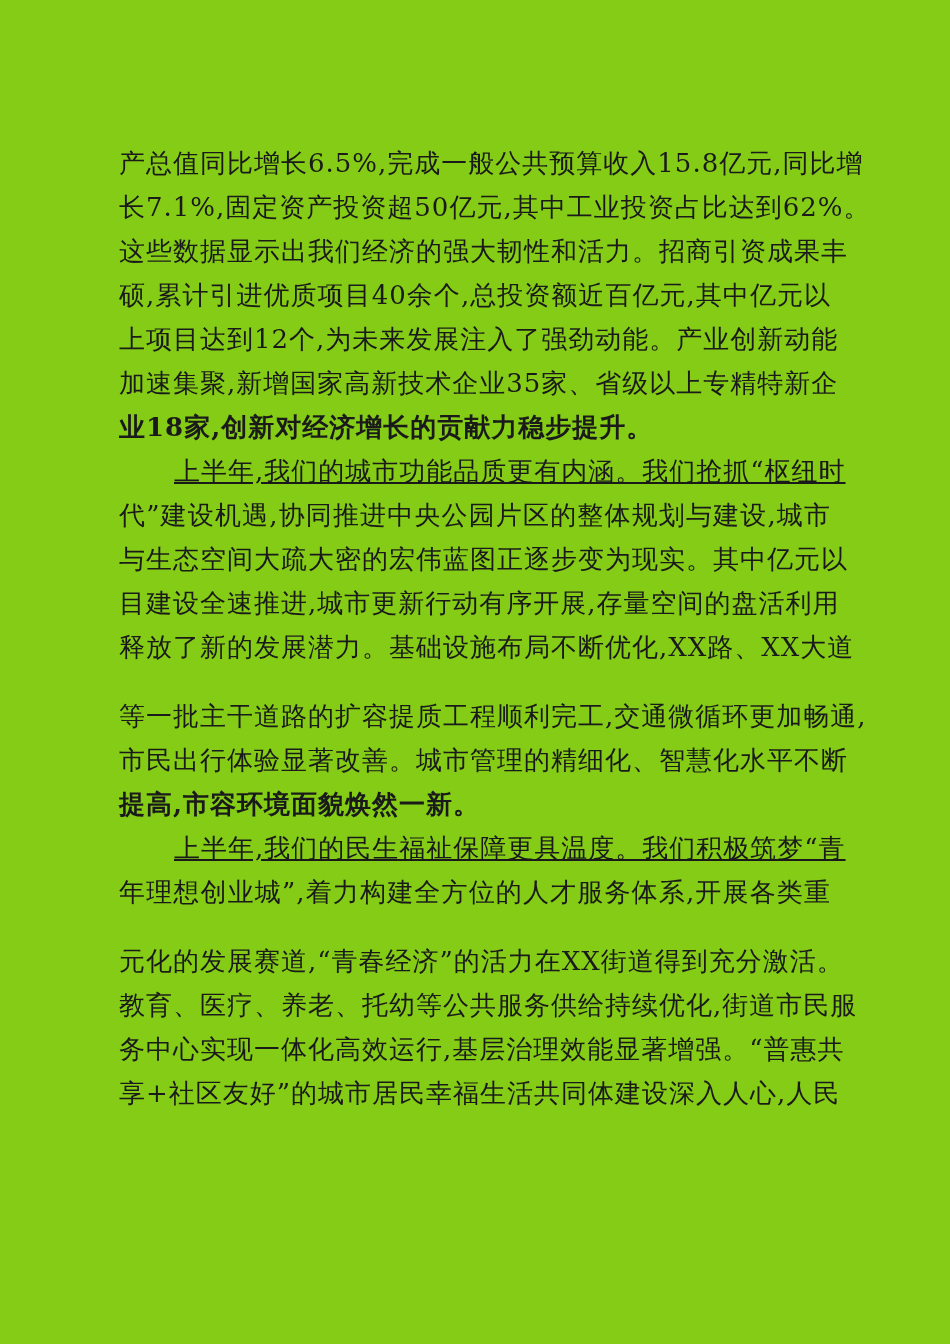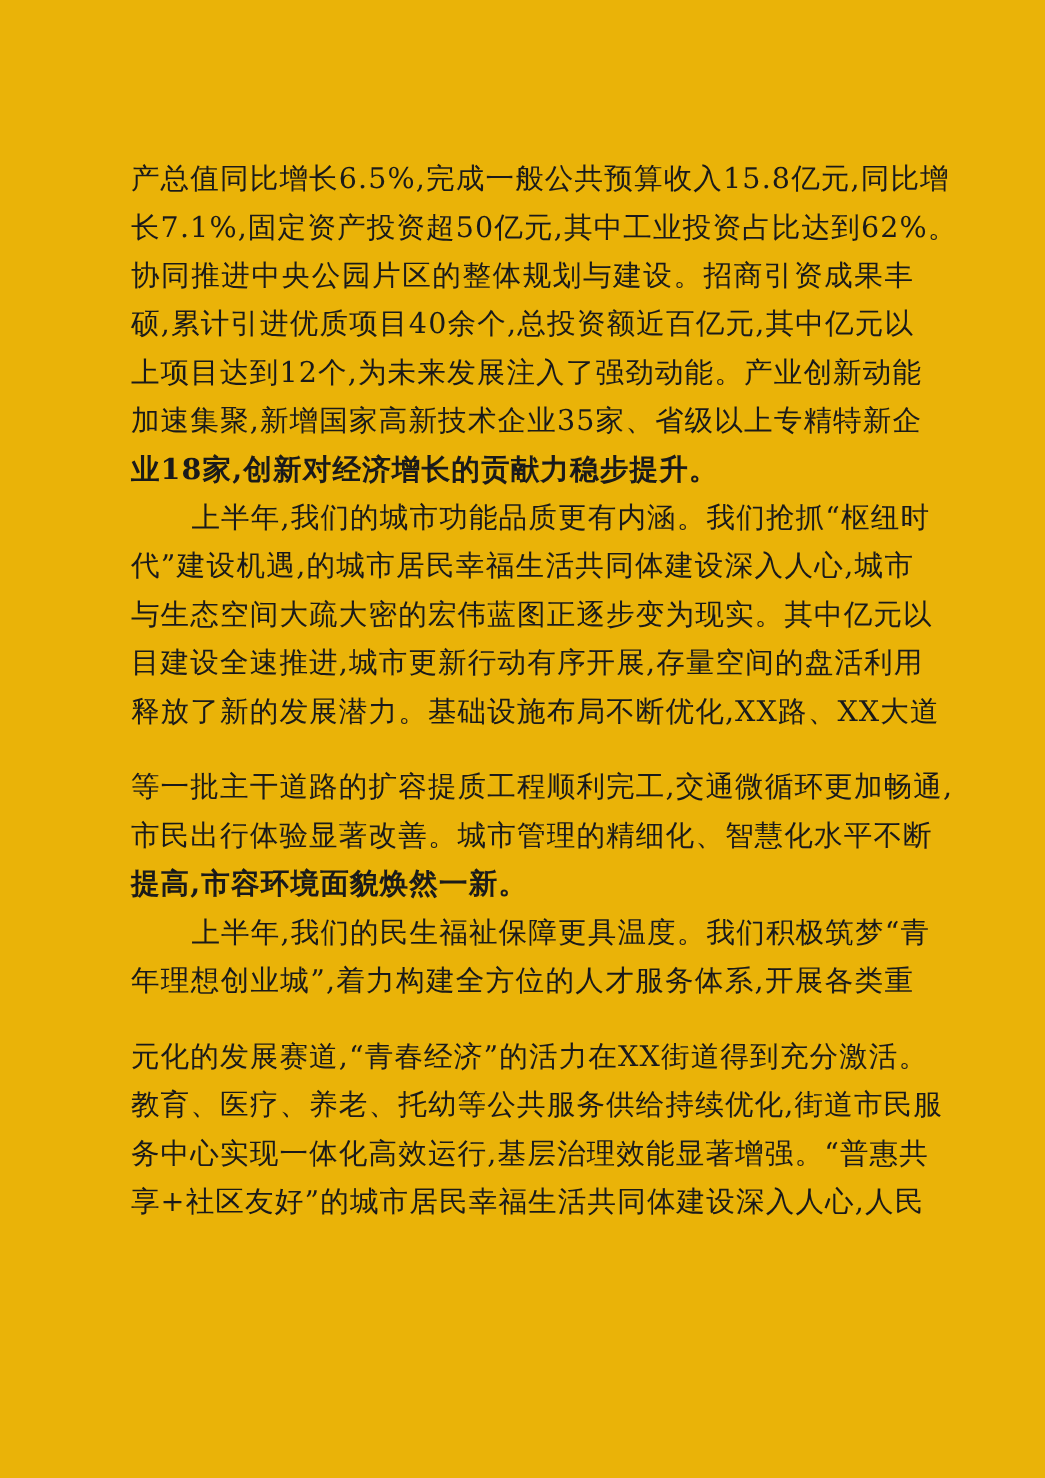--- a/index.html
+++ b/index.html
@@ -14,21 +14,21 @@
       overflow: hidden;
       font-family: "DejaVu Serif", "Liberation Serif", serif;
       color: #1a1a1a;
     }
     .page {
       position: absolute;
       left: 0;
       top: 0;
       width: 950px;
       height: 1344px;
-      background: #eab308;
+      background: #84cc16;
     }
     .text-block {
       position: absolute;
       left: 119px;
       top: 141px;
       width: 712px;
     }
     .line {
       display: block;
       height: 44px;
@@ -39,45 +39,46 @@
       text-align-last: justify;
       letter-spacing: 1px;
     }
     .line.last {
       text-align: left;
       text-align-last: left;
       font-weight: bold;
     }
     .line.indent {
       padding-left: 55px;
+      text-decoration: underline;
     }
     .line.overflow {
       width: 722px;
       margin-top: 25px;
     }
   </style>
 </head>
 <body>
 
 <div class="page">
   <div class="text-block">
 
     <div>
       <span class="line">产总值同比增长6.5%,完成一般公共预算收入15.8亿元,同比增</span>
       <span class="line">长7.1%,固定资产投资超50亿元,其中工业投资占比达到62%。</span>
-      <span class="line">协同推进中央公园片区的整体规划与建设。招商引资成果丰</span>
+      <span class="line">这些数据显示出我们经济的强大韧性和活力。招商引资成果丰</span>
       <span class="line">硕,累计引进优质项目40余个,总投资额近百亿元,其中亿元以</span>
       <span class="line">上项目达到12个,为未来发展注入了强劲动能。产业创新动能</span>
       <span class="line">加速集聚,新增国家高新技术企业35家、省级以上专精特新企</span>
       <span class="line last">业18家,创新对经济增长的贡献力稳步提升。</span>
     </div>
 
     <div>
       <span class="line indent">上半年,我们的城市功能品质更有内涵。我们抢抓“枢纽时</span>
-      <span class="line">代”建设机遇,的城市居民幸福生活共同体建设深入人心,城市</span>
+      <span class="line">代”建设机遇,协同推进中央公园片区的整体规划与建设,城市</span>
       <span class="line">与生态空间大疏大密的宏伟蓝图正逐步变为现实。其中亿元以</span>
       <span class="line">目建设全速推进,城市更新行动有序开展,存量空间的盘活利用</span>
       <span class="line">释放了新的发展潜力。基础设施布局不断优化,XX路、XX大道</span>
       <span class="line overflow">等一批主干道路的扩容提质工程顺利完工,交通微循环更加畅通,</span>
       <span class="line">市民出行体验显著改善。城市管理的精细化、智慧化水平不断</span>
       <span class="line last">提高,市容环境面貌焕然一新。</span>
     </div>
 
     <div>
       <span class="line indent">上半年,我们的民生福祉保障更具温度。我们积极筑梦“青</span>

